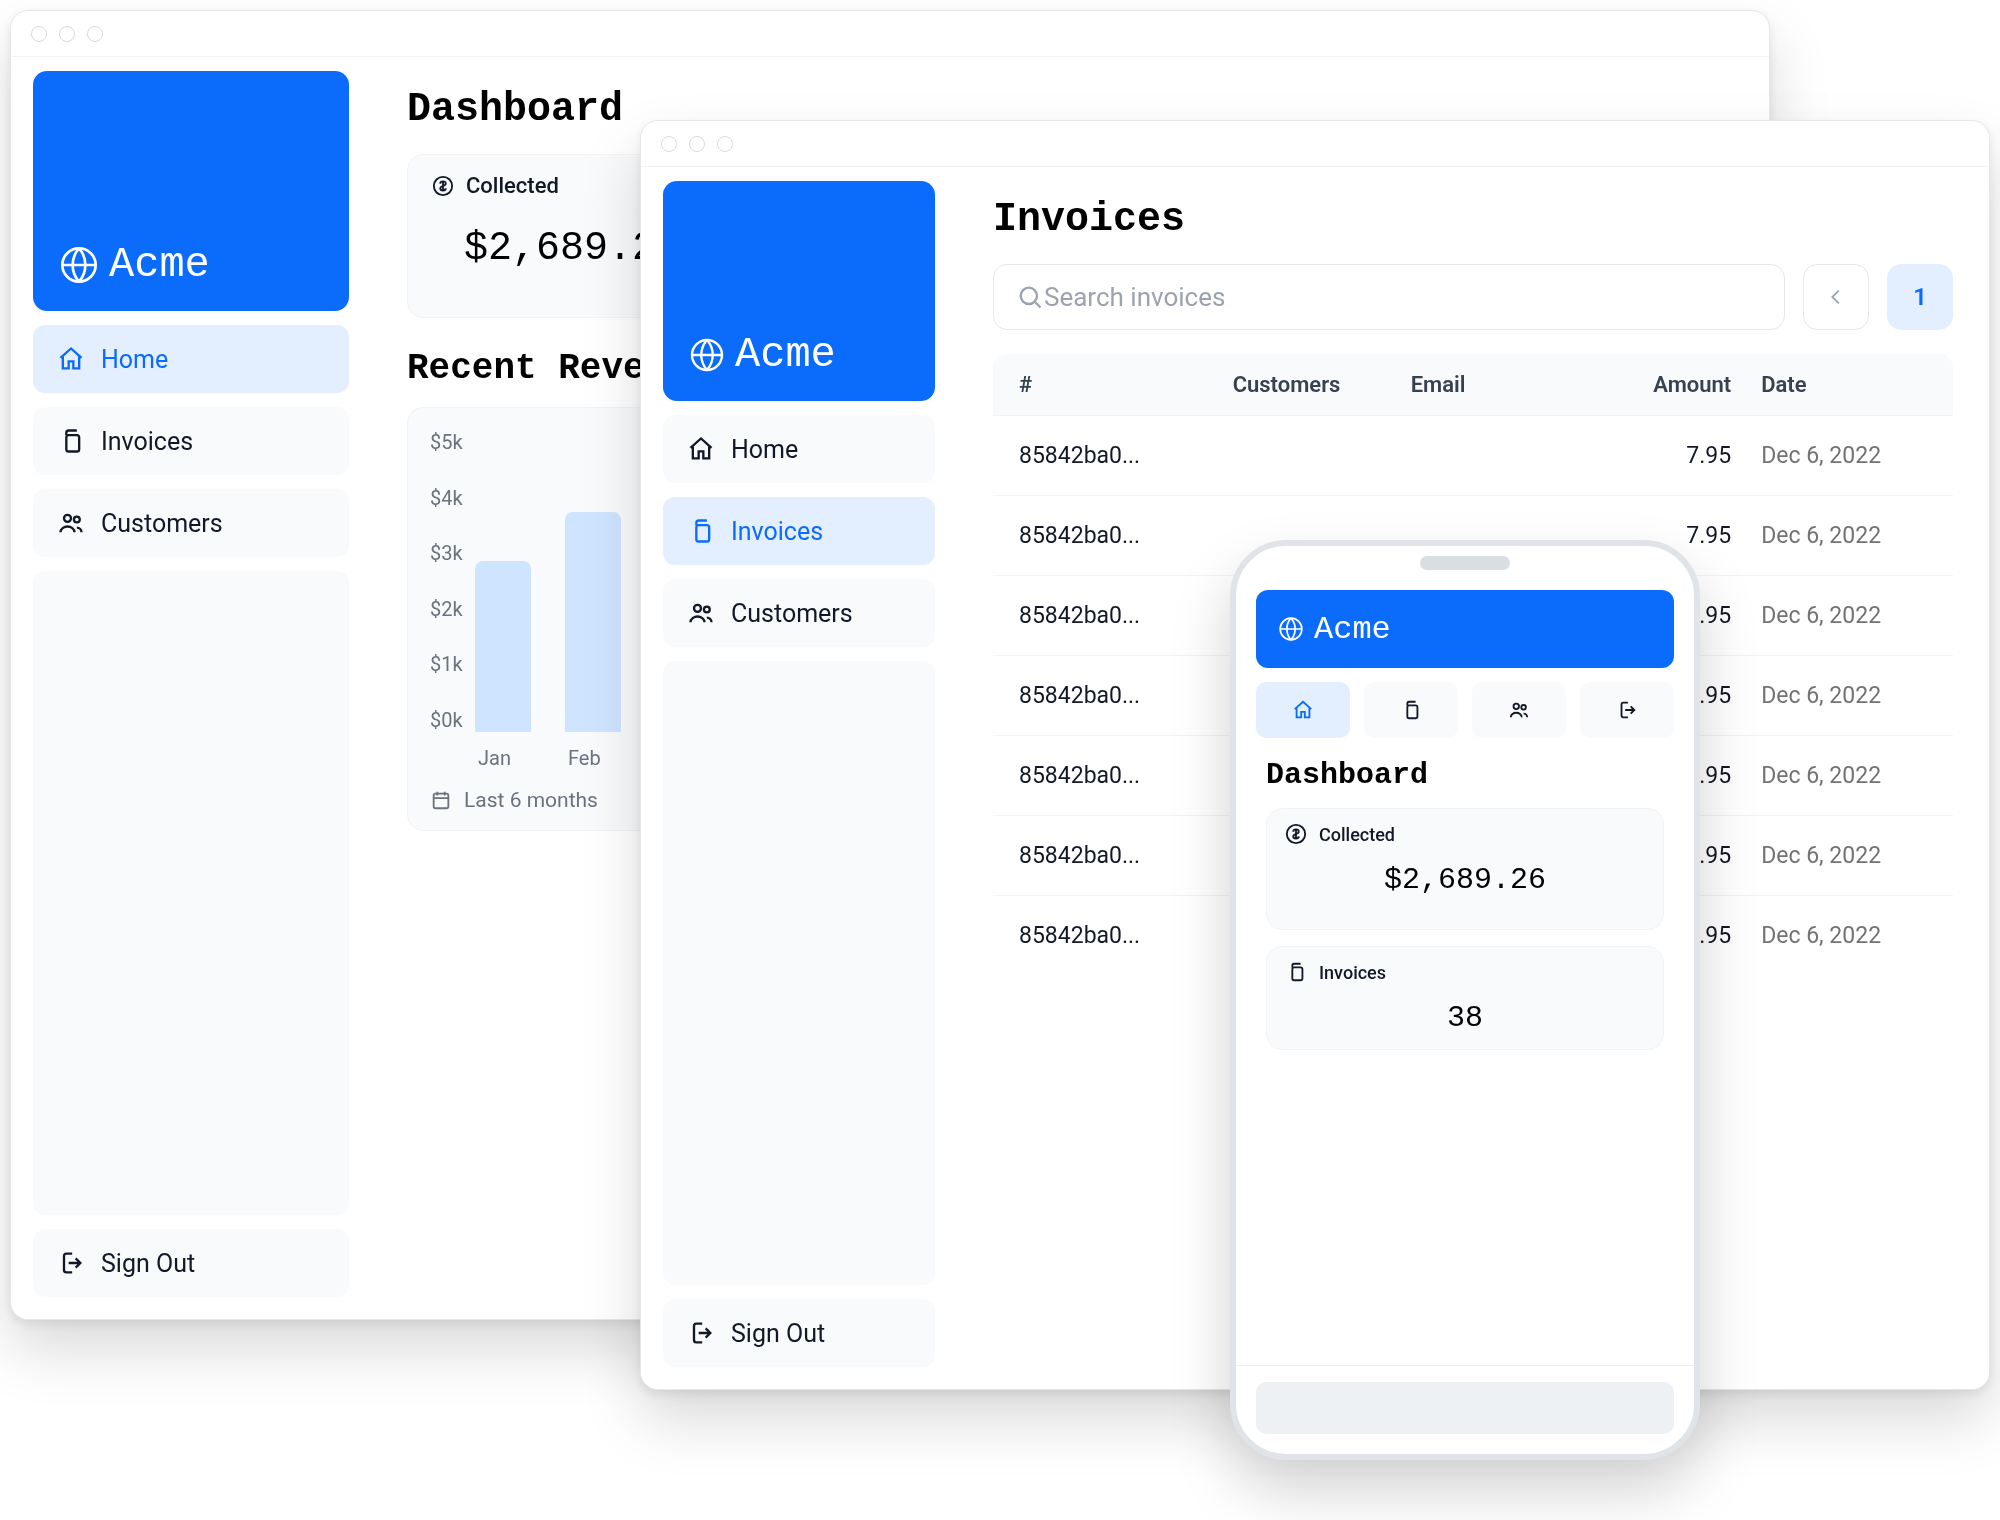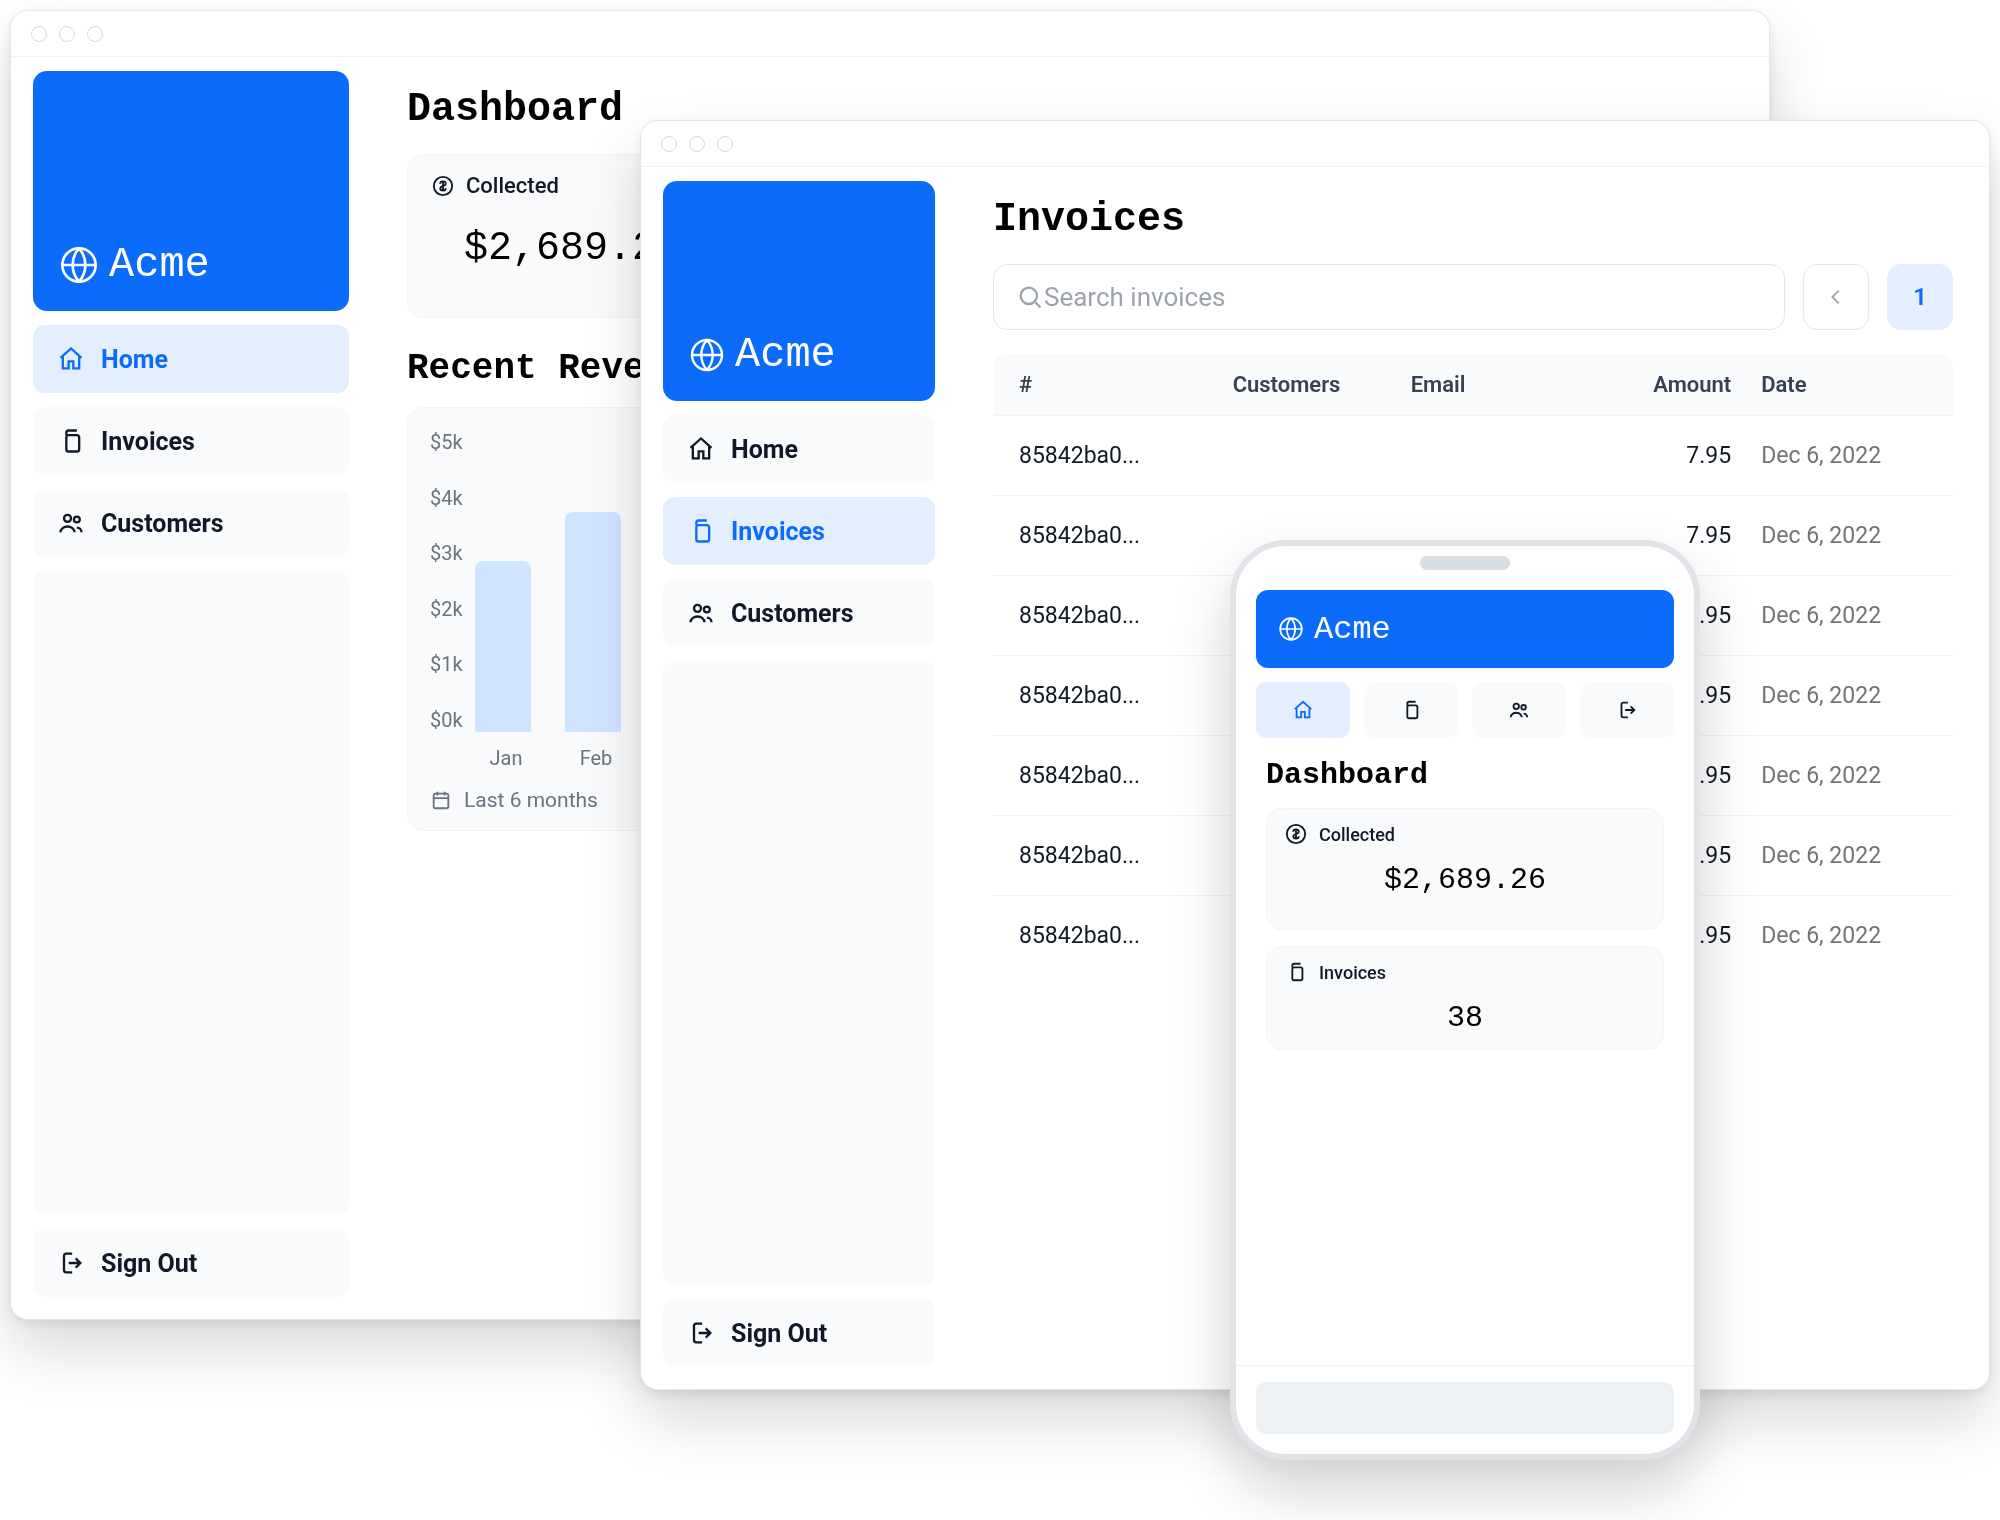--- a/index.html
+++ b/index.html
@@ -54,21 +54,21 @@
   .sidebar.narrow .logo-card { height: 220px; }
   .logo-row { display:flex; align-items:center; gap:10px; }
   .logo-text { font-size:42px; }
   .nav-fill { flex:1; background:#f8fafc; border-radius:12px; margin-top:6px; }
   .nav-item {
     display:flex; align-items:center; gap:16px;
     height:68px; padding:0 24px;
     border-radius:12px;
     background:#f8fafc;
     color:#111827;
-    font-size:25px; font-weight:700;
+    font-size:25px; font-weight:400;
     margin-top:6px;
     cursor:pointer;
   }
   .nav-item.active { background:#E3EEFF; color:#0B6CFB; }
   .nav-item svg { stroke: currentColor; }
 
   
   .main { flex:1; padding: 30px 36px; background:#fff; overflow:hidden; }
   .page-title { font-size:40px; margin-bottom:22px; }
   .stat-card {
@@ -77,21 +77,21 @@
   }
   .stat-head { display:flex; align-items:center; gap:12px; color:#111827; font-size:22px; font-weight:500; }
   .stat-value { font-size:40px; text-align:center; padding:28px 0; }
   .section-title { font-size:36px; margin:30px 0 18px; }
   .chart-card { background:#f9fafb; border:1px solid #f1f3f5; border-radius:16px; padding:18px 22px; }
   .chart-area { display:flex; gap:12px; height:310px; align-items:stretch; }
   .y-axis { display:flex; flex-direction:column; justify-content:space-between; color:#6b7280; font-size:20px; padding:4px 0; }
   .bars { flex:1; display:flex; gap:34px; align-items:flex-end; padding-bottom:4px; }
   .bar { width:56px; background:#CFE4FF; border-radius:8px 8px 0 0; }
   .x-axis { display:flex; gap:34px; color:#6b7280; font-size:20px; padding-top:10px; margin-left:48px; }
-  .x-axis span { width:56px; text-align:center; }
+  .x-axis span { width:56px; }
   .chart-foot { display:flex; align-items:center; gap:12px; color:#6b7280; font-size:21px; padding-top:18px; }
 
   
   .search-row { display:flex; gap:18px; align-items:center; margin-bottom:24px; }
   .search-box {
     flex:1; display:flex; align-items:center; 
     border:1px solid #e5e7eb; border-radius:14px;
     padding:0 22px; height:66px; color:#9ca3af; font-size:26px;
   }
   .pager-btn {

